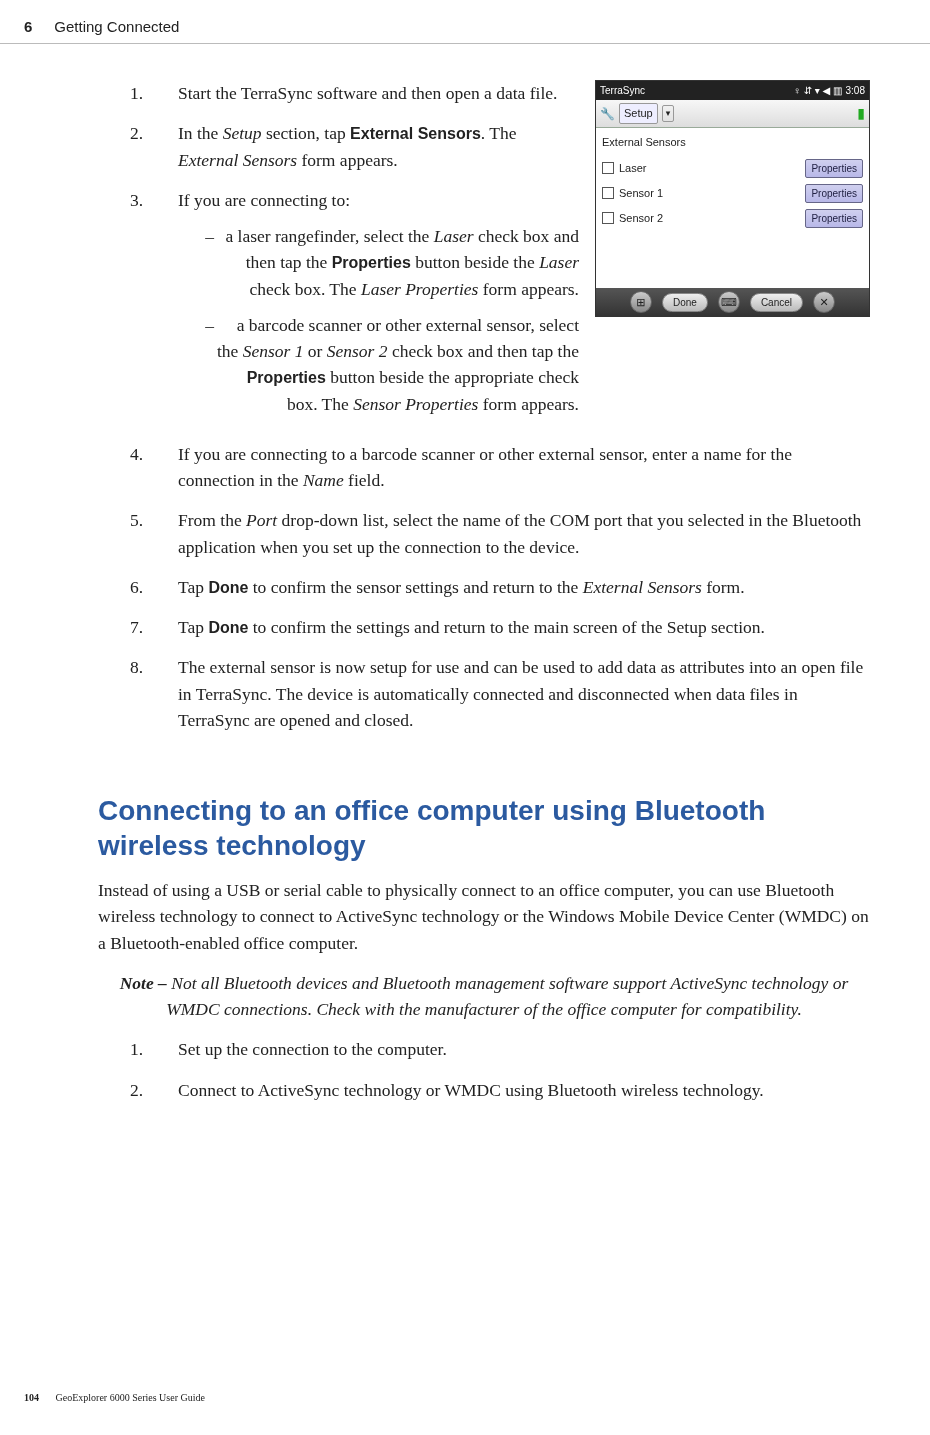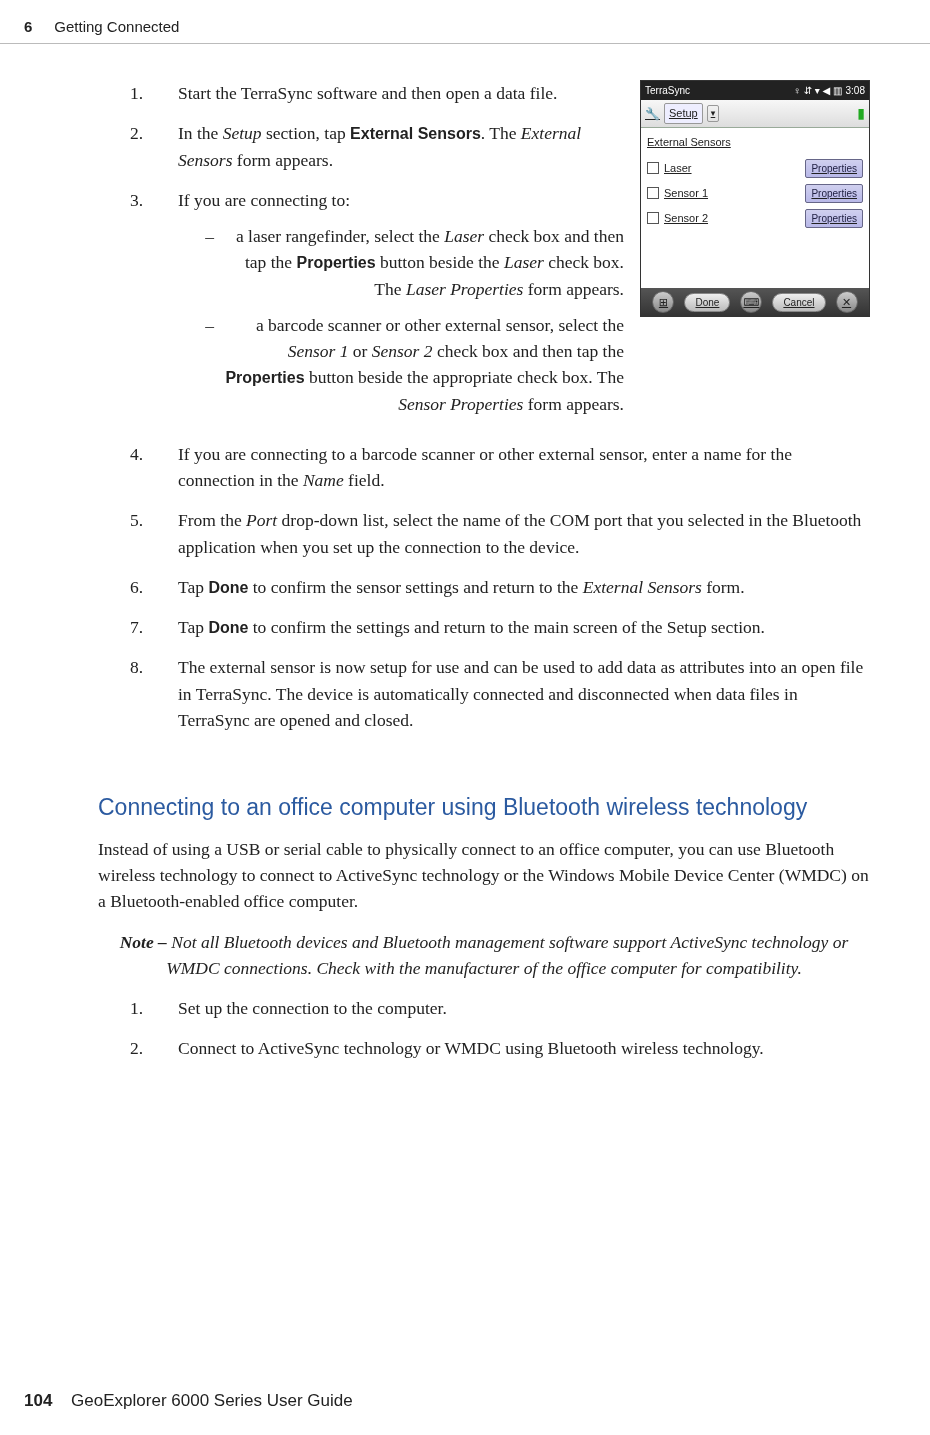--- a/index.html
+++ b/index.html
@@ -41,27 +41,26 @@
     }
     .li-body { flex: 1; }
     .li-body p { margin-bottom: 10px; }
     .sub { list-style: none; margin-top: 8px; }
     .sub li { display: flex; margin-bottom: 10px; text-align: right; }
     .sub li::before { content: "–"; min-width: 36px; flex-shrink: 0; }
     .italic { font-style: italic; }
     .bold { font-family: Arial, Helvetica, sans-serif; font-weight: bold; font-size: 16px;}
     .side-shot {
       float: right;
-      width: 230px;
+      width: 275px;
       margin: 0 0 10px 16px;
       border: 1px solid #333;
       background: #e8e8e8;
       font-family: Arial, Helvetica, sans-serif;
       font-size: 11px;
-      text-decoration: underline;
     }
     .shot-topbar {
       background: #222; color: #fff; display: flex; align-items: center;
       justify-content: space-between; padding: 2px 4px; font-size: 10px;
     }
     .shot-topbar .right { display: flex; gap: 3px; align-items: center;}
     .shot-menu {
       background: linear-gradient(#f7f7f7,#ddd); display:flex; align-items:center;
       padding: 3px 4px; border-bottom:1px solid #9a9; gap:4px;
     }
@@ -85,35 +84,35 @@
     }
     .shot-footer .ficon{
       width:22px; height:22px; border-radius:50%; background:linear-gradient(#ccc,#888);
       display:flex; align-items:center; justify-content:center; color:#222; font-size:11px;
       border:1px solid #666;
     }
     .shot-footer .side{ display:flex; gap:4px;}
     .clear { clear: both; }
     h2.section {
       font-family: Arial, Helvetica, sans-serif;
-      font-weight: normal;
+      font-weight: bold;
       color: #2b5aa0;
-      font-size: 23px;
+      font-size: 28px;
       margin: 36px 0 14px -32px;
       line-height: 1.25;
     }
     .body-para { margin: 0 0 14px -32px; }
     .note { font-style: italic; margin: 0 0 14px -32px; text-align: center; }
     .note .lead { font-weight: bold; font-style: italic; }
     .footer {
       position: absolute;
-      bottom: 24px;
+      bottom: 32px;
       left: 24px;
-      font-family: Liberation Sans, sans-serif;
-      font-size: 17px;
+      font-family: Liberation Serif, serif;
+      font-size: 10px;
     }
     .footer .pg { font-weight: bold; margin-right: 14px;}
   </style>
 </head>
 <body>
 
 <div class="header">
   <span class="num">6</span>
   <span class="txt">Getting Connected</span>
 </div>

